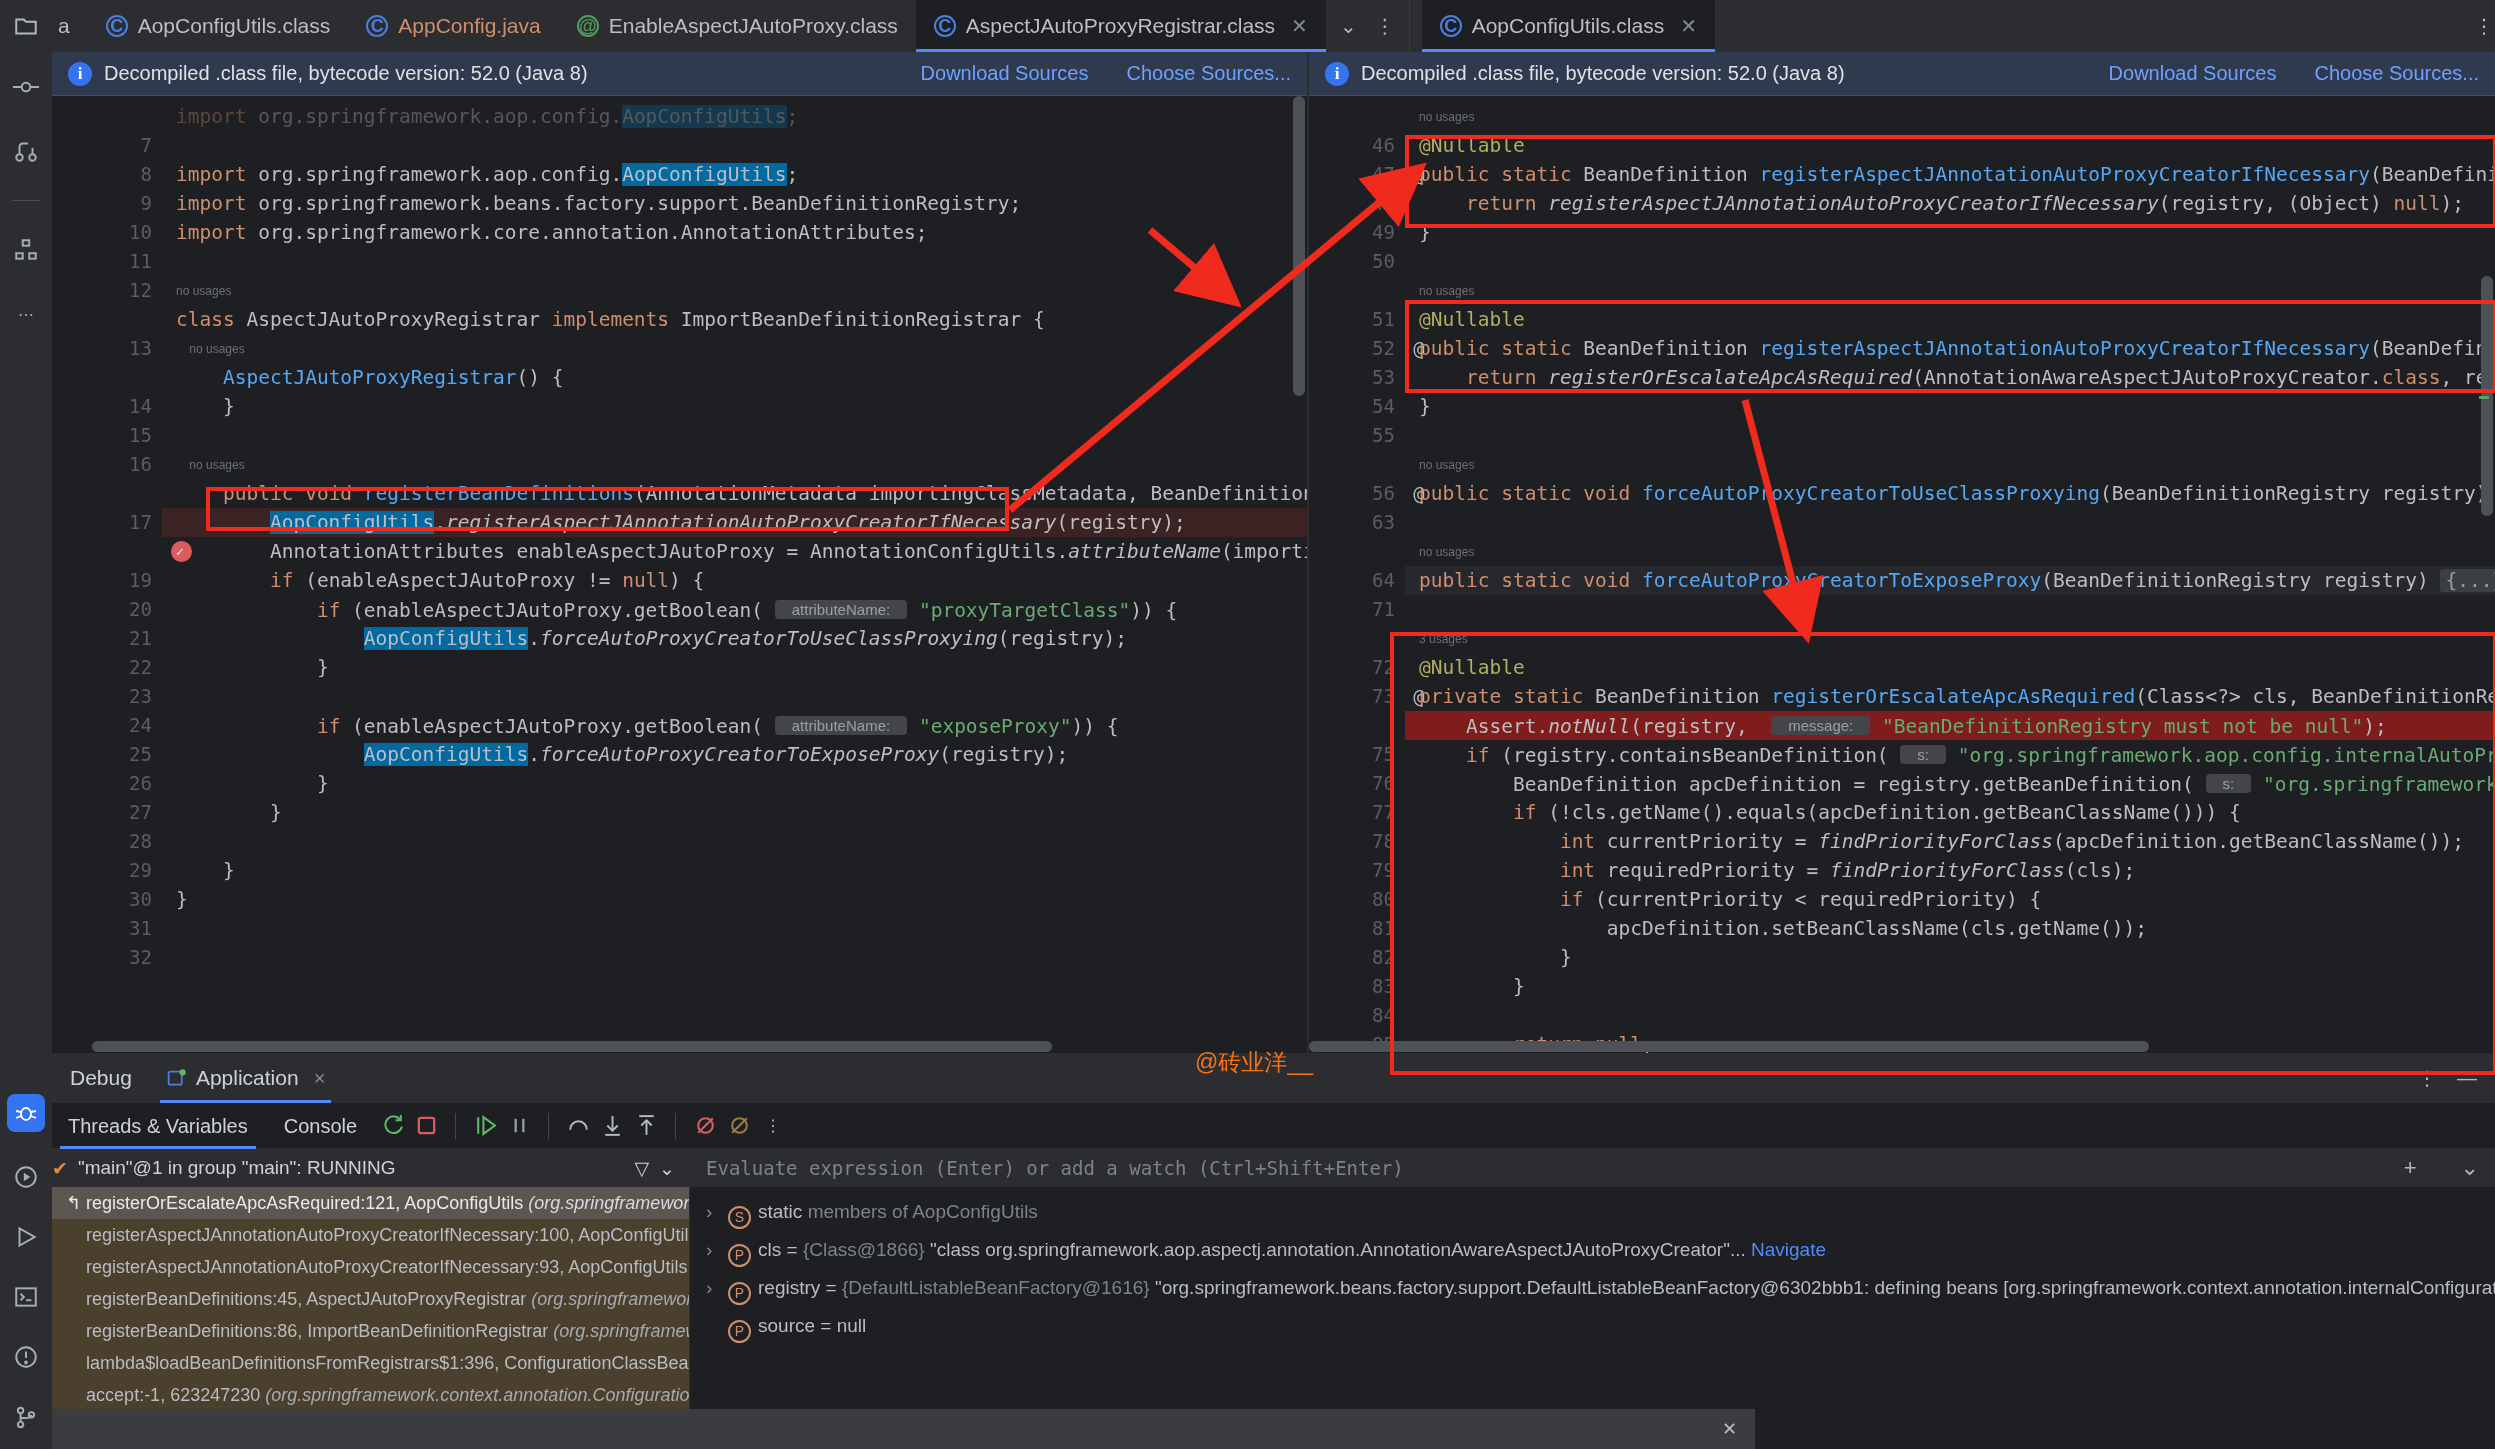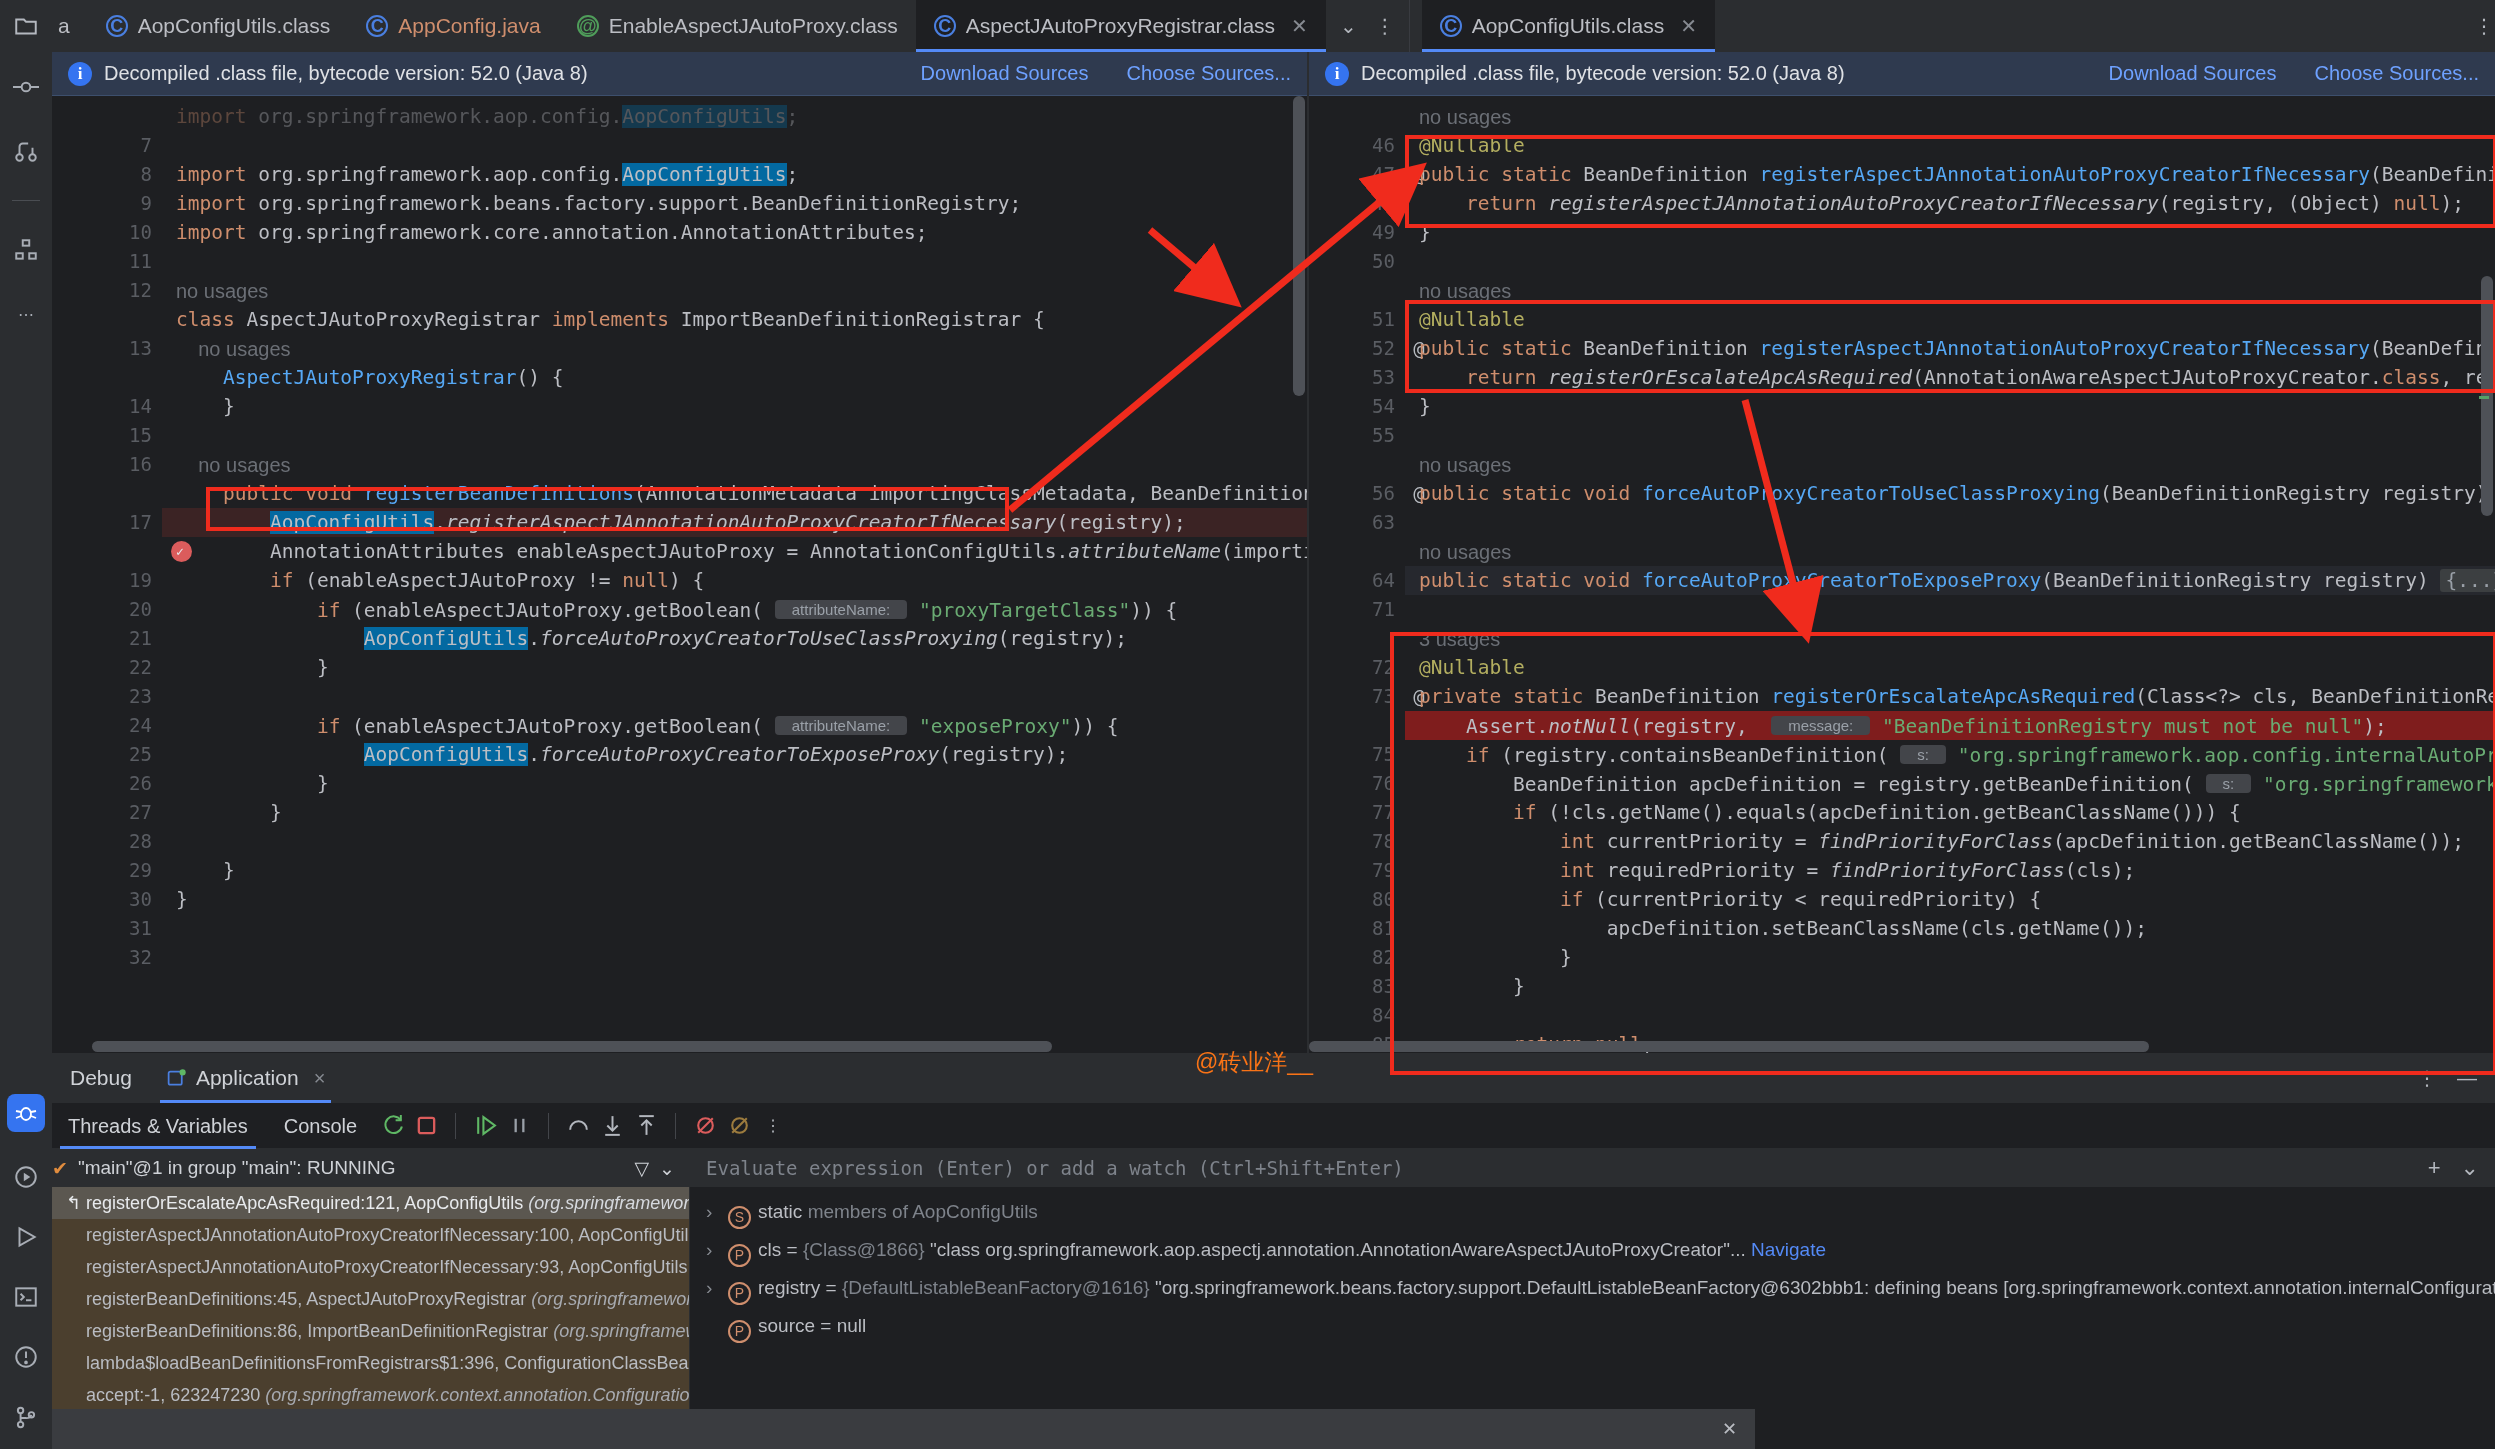--- a/index.html
+++ b/index.html
@@ -85,21 +85,21 @@
   }
   .bp::after {
     content: "✓"; position: absolute; left: 5px; top: -4px; color: #e8eaed; font-size: 13px;
   }
 
   .codebody {
     flex: 1; position: relative; overflow: hidden; padding-top: 6px;
     font-family: "DejaVu Sans Mono", monospace; font-size: 19.5px; color: #bcbec4;
   }
   .cline { height: 29px; line-height: 29px; white-space: pre; padding-left: 14px; position: relative; }
-  .cline.usage { color: #6b6f76; font-size: 20px; height: 29px; line-height: 31px;
+  .cline.usage { color: #6b6f76; font-size: 12px; height: 29px; line-height: 31px;
       font-family: "Liberation Sans", sans-serif; }
   .cline.bphit { background: #3b2324; }
   .cline.sel   { background: #7f1d1d; }
   .cline.current { background: #26282e; }
 
   .kw   { color: #cf8e6d; }
   .mth  { color: #56a8f5; }
   .mthi { color: #bcbec4; font-style: italic; }
   .str  { color: #6aab73; }
   .ann  { color: #b3ae60; }
@@ -167,21 +167,21 @@
     height: 32px; line-height: 32px; font-size: 18px; color: #b9bcc2;
     white-space: nowrap; padding-left: 14px; overflow: hidden;
   }
   .frame.selected { background: #5b5750; color: #e8eaed; }
   .frame .pkg { font-style: italic; color: #a7aab0; }
   .frame.selected .pkg { color: #d6d9de; }
 
   .vars-col { flex: 1; display: flex; flex-direction: column; min-width: 0; }
   .watch-bar {
     height: 38px; background: #2b2d30; display: flex; align-items: center; padding: 0 16px;
-    font-size: 19px; color: #7e838b; font-family: "DejaVu Sans Mono", monospace;
+    font-size: 19px; color: #7e838b; font-family: "DejaVu Sans Mono", monospace; gap: 24px;
   }
   .watch-bar .sp { flex: 1; }
   .watch-bar .wbtn { color: #b4b8bf; font-size: 22px; margin-left: 20px; font-family: "Liberation Sans", sans-serif;}
   .vars-list { flex: 1; background: #1e1f22; padding-top: 6px; overflow: hidden; }
   .var-row {
     height: 38px; line-height: 38px; font-size: 19px; color: #bcbec4;
     white-space: nowrap; padding-left: 16px; overflow: hidden;
   }
   .chev { color: #868a91; display: inline-block; width: 22px; }
   .vicon {

